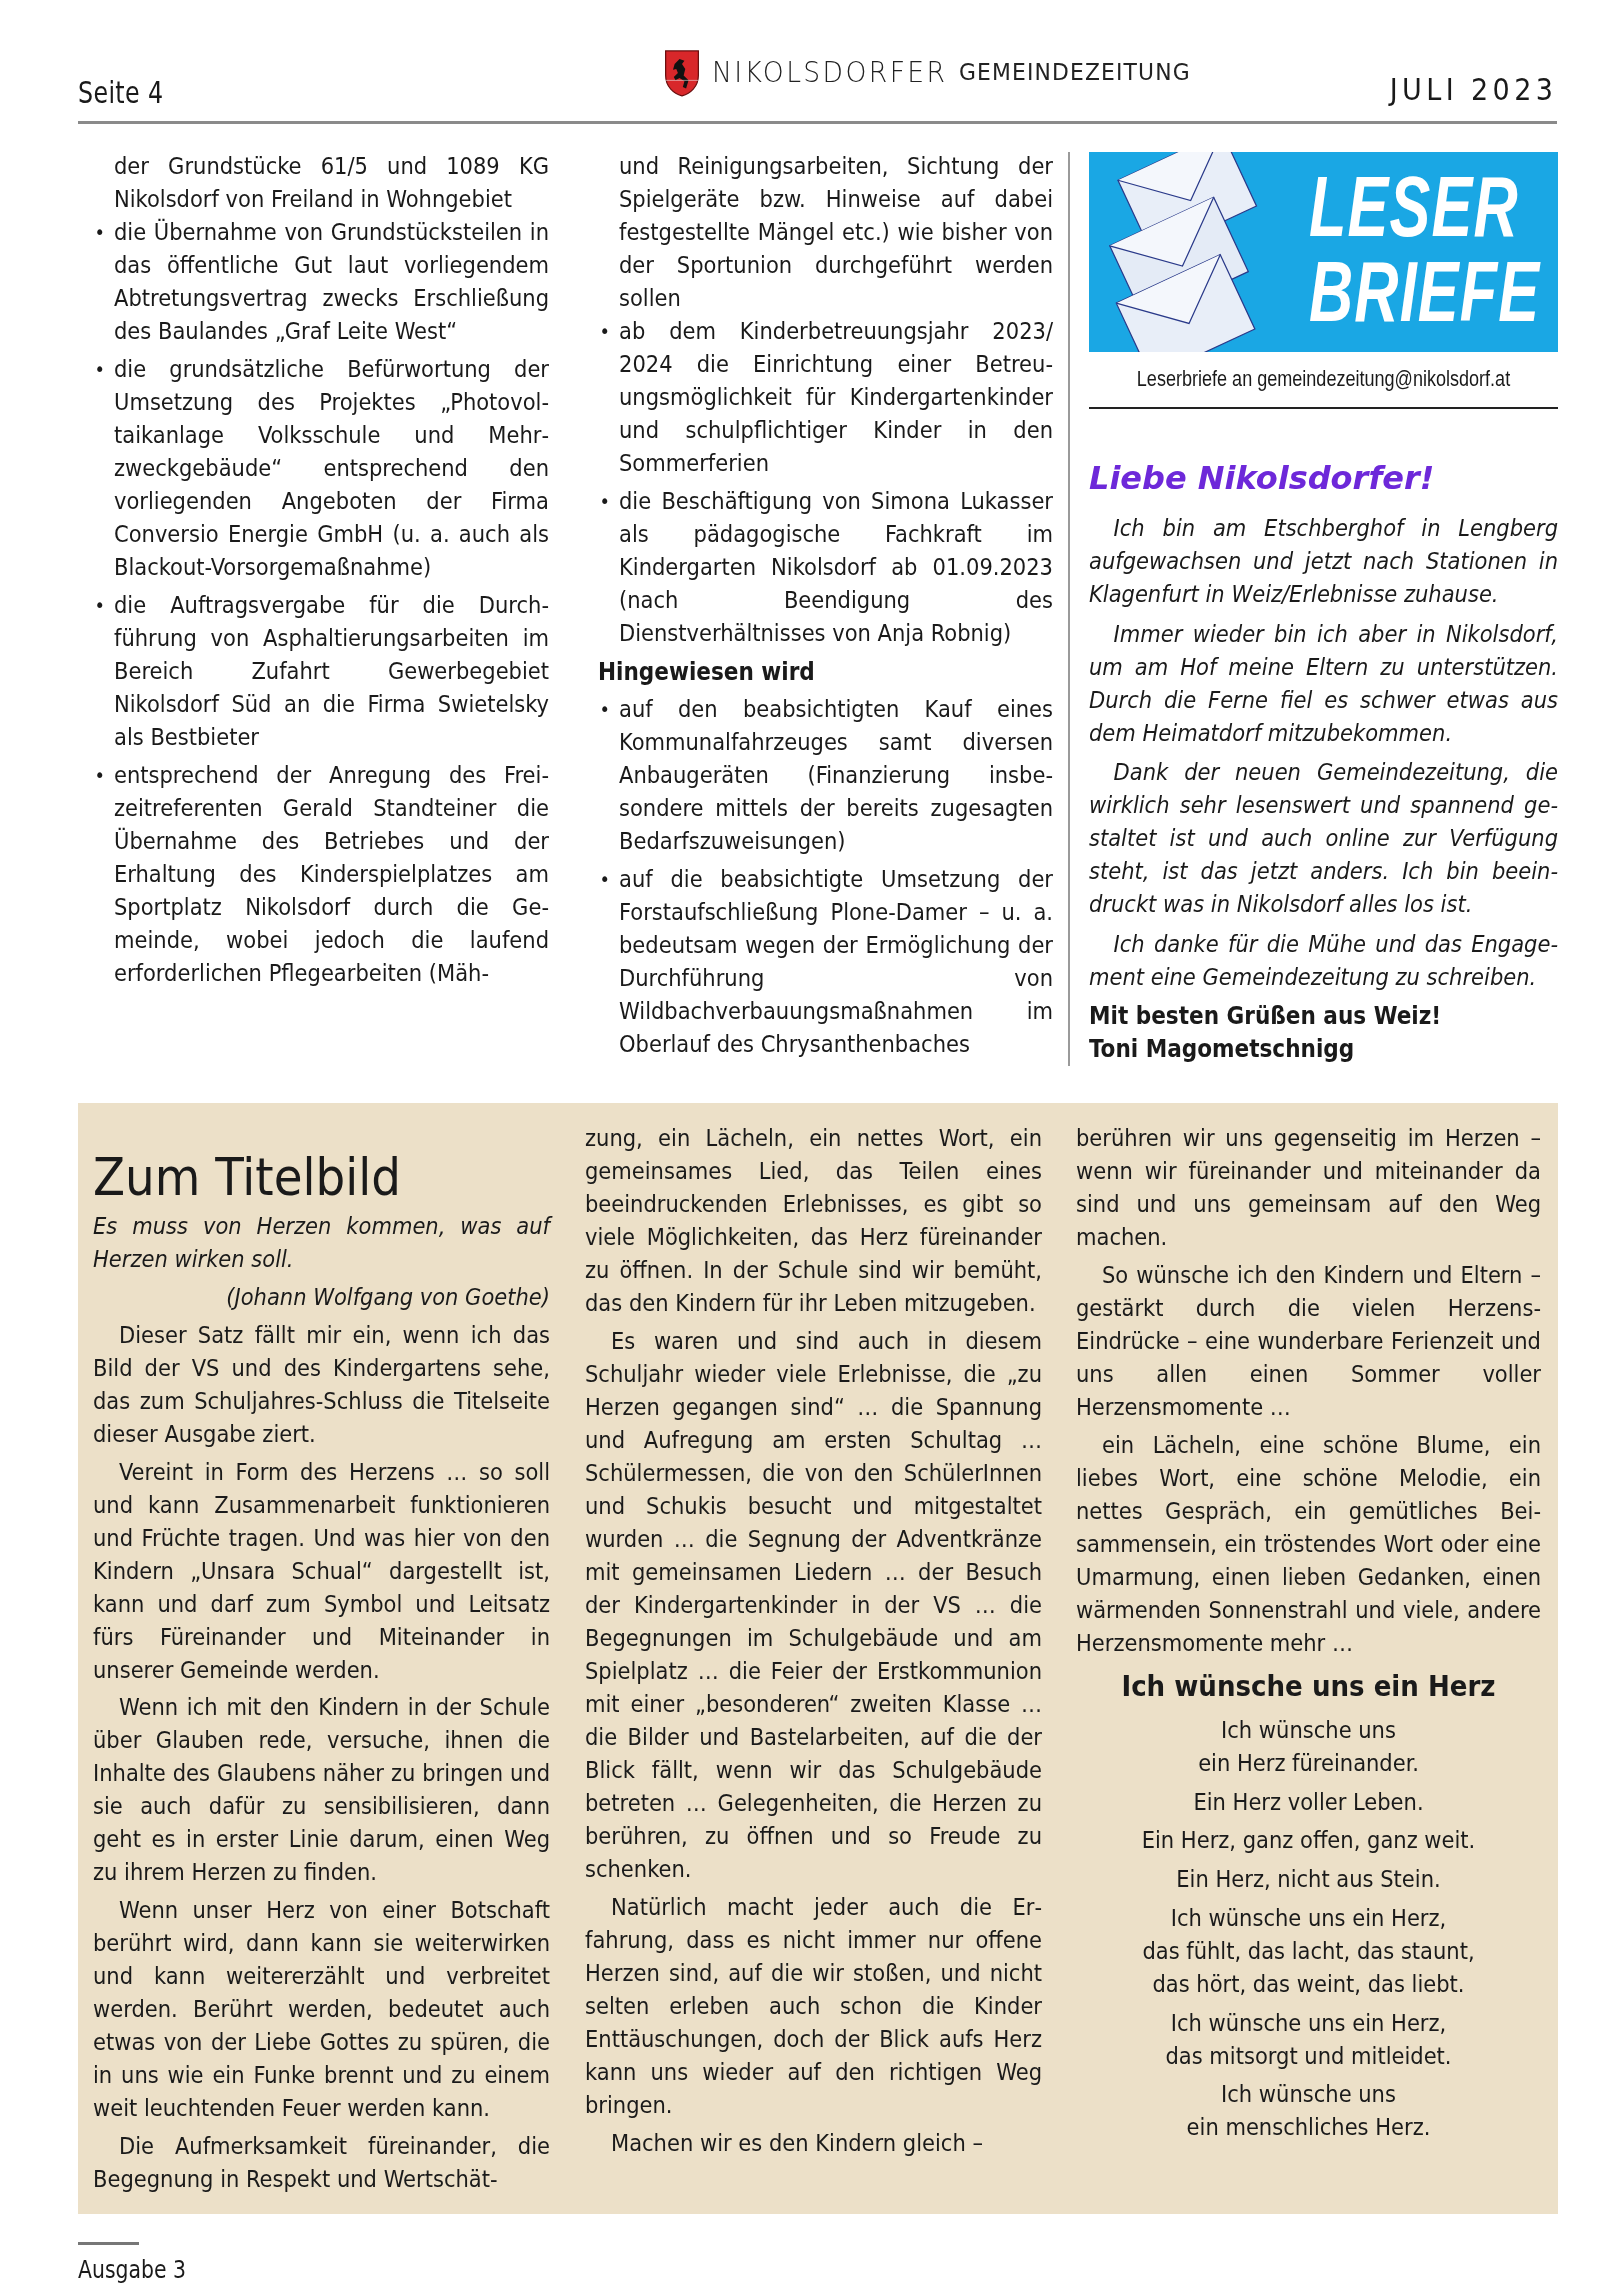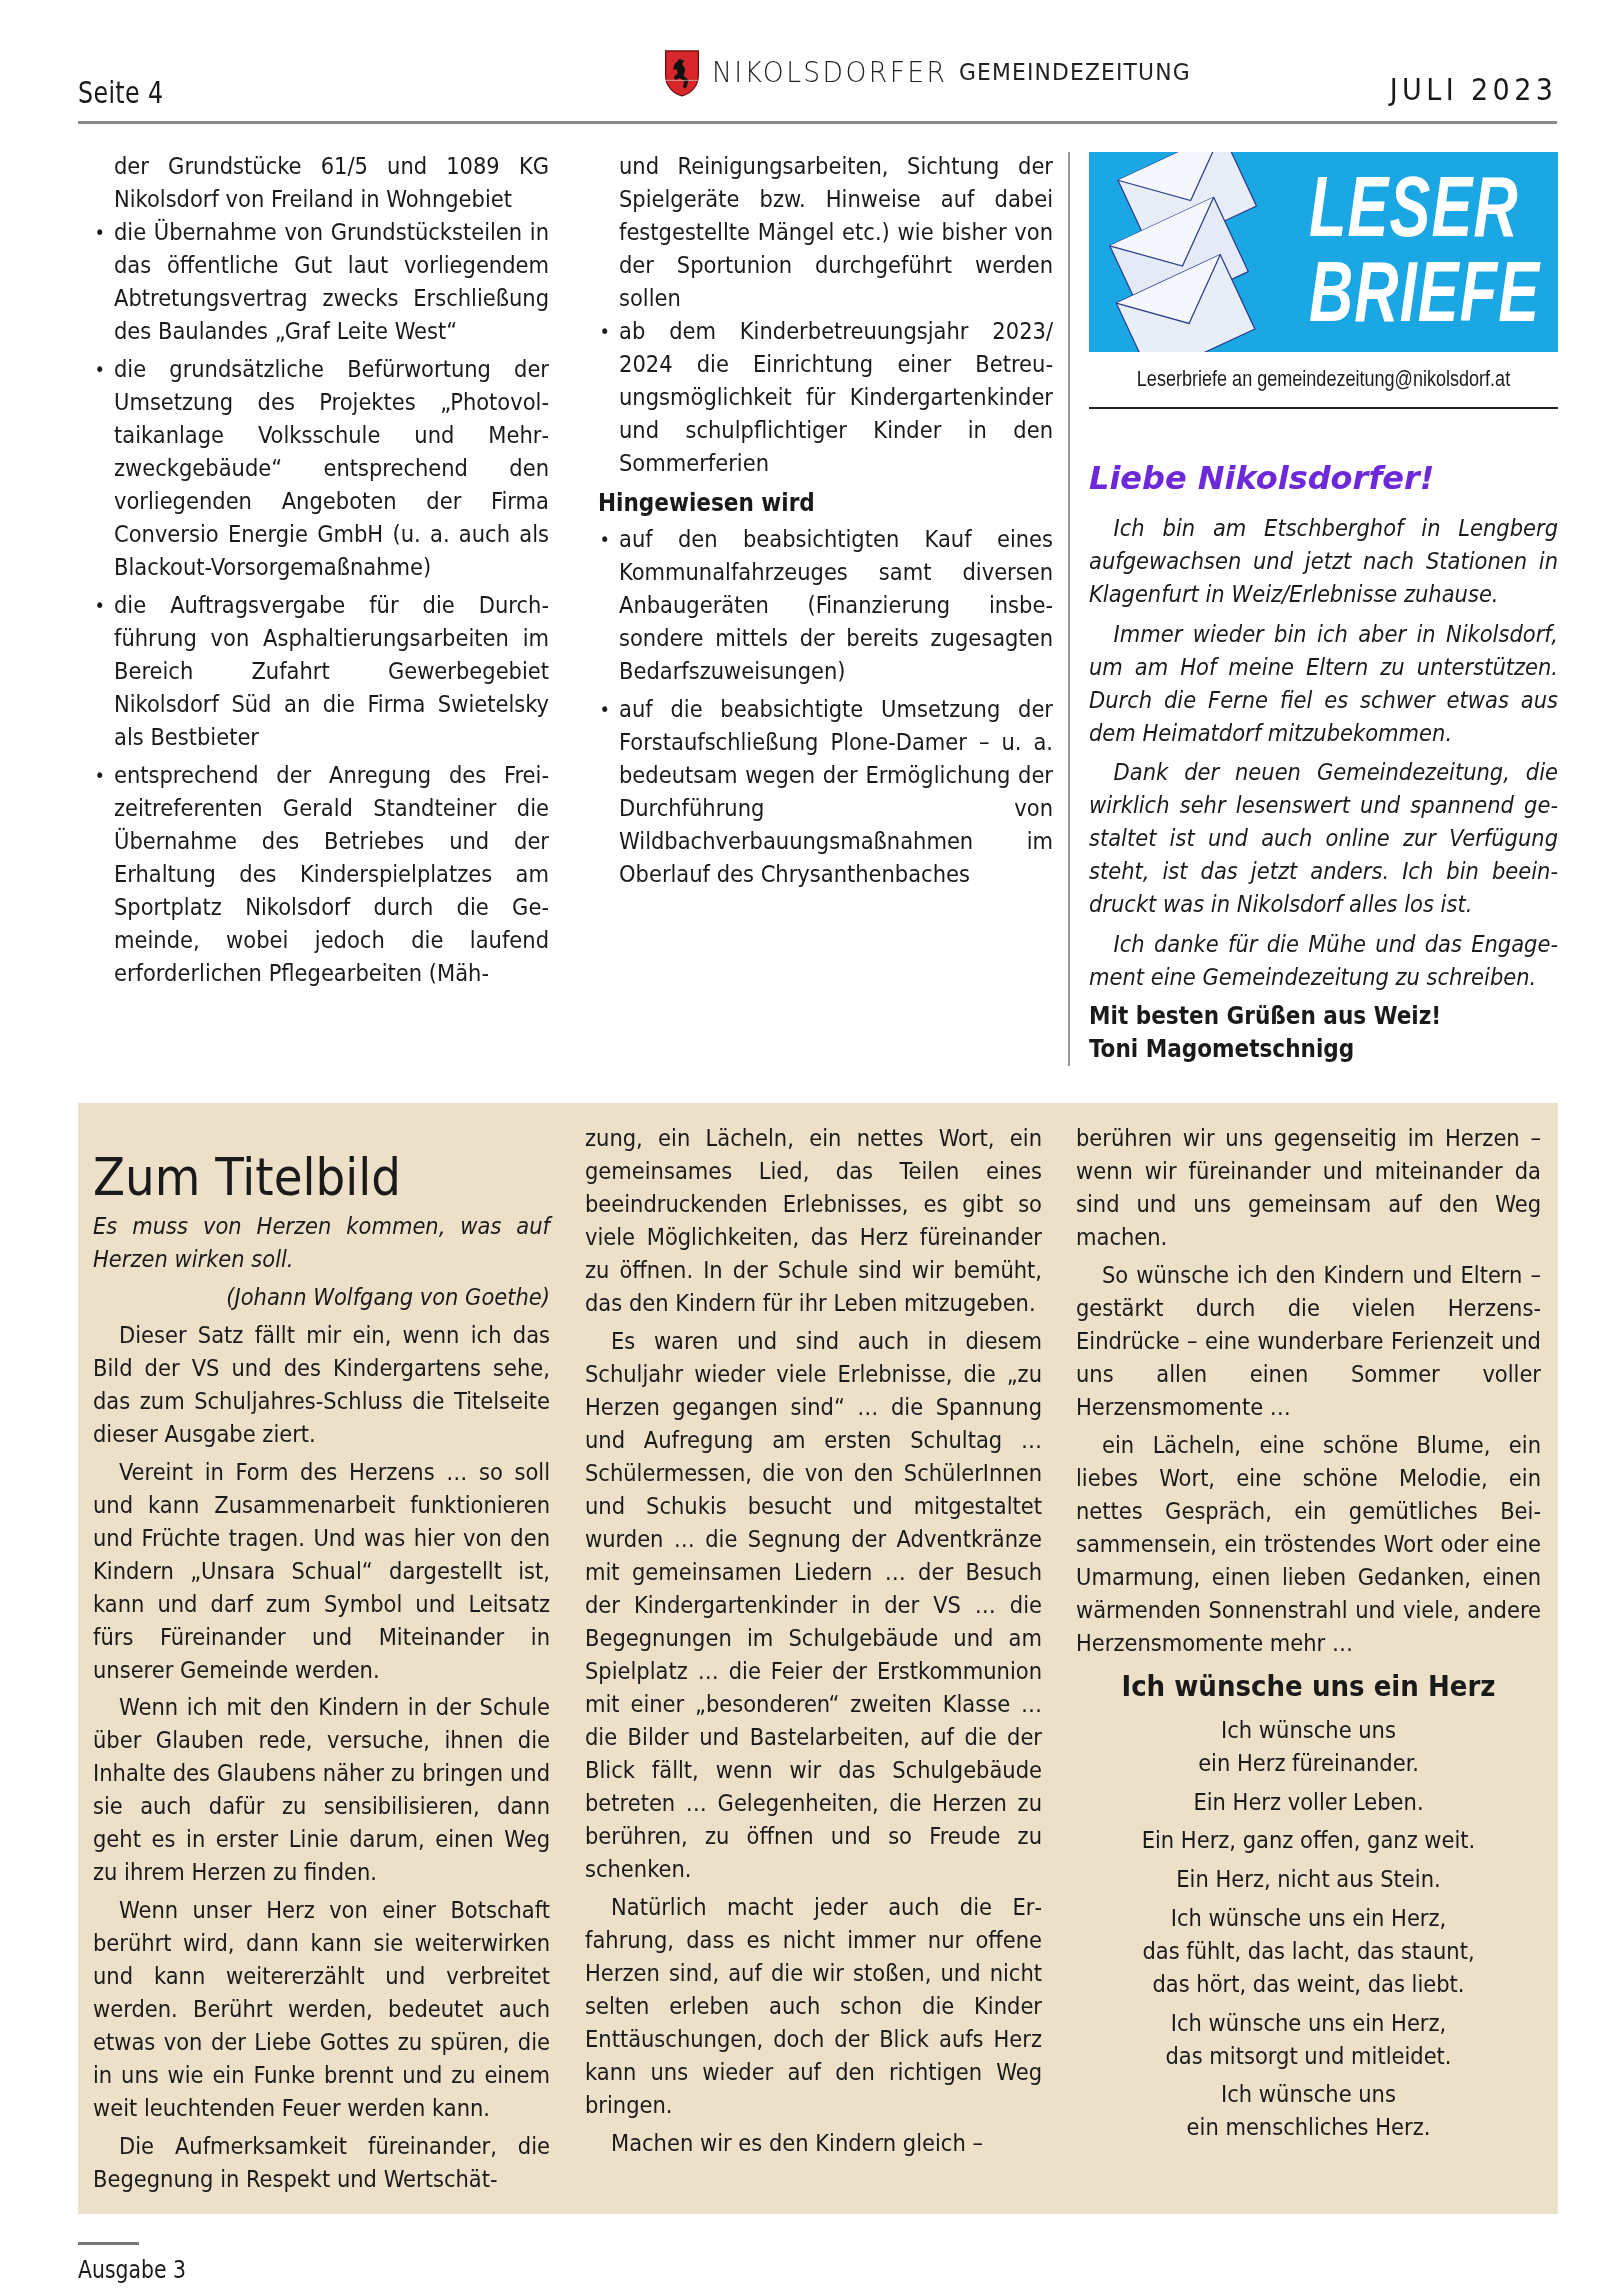--- a/index.html
+++ b/index.html
@@ -87,20 +87,21 @@
       <li>die grundsätzliche Befürwortung der Umsetzung des Projektes „Photovol­taikanlage Volksschule und Mehr­zweckgebäude“ entsprechend den vorliegenden Angeboten der Firma Conversio Energie GmbH (u. a. auch als Blackout-Vorsorgemaßnahme)</li>
       <li>die Auftragsvergabe für die Durch­führung von Asphaltierungsarbeiten im Bereich Zufahrt Gewerbegebiet Nikolsdorf Süd an die Firma Swie­telsky als Bestbieter</li>
       <li>entsprechend der Anregung des Frei­zeitreferenten Gerald Standteiner die Übernahme des Betriebes und der Erhaltung des Kinderspielplatzes am Sportplatz Nikolsdorf durch die Ge­meinde, wobei jedoch die laufend erforderlichen Pflegearbeiten (Mäh-</li>
     </ul>
   </div>
 
   <div class="col txt" style="left:598px; top:150px; width:455px;">
     <p class="cont">und Reinigungsarbeiten, Sichtung der Spielgeräte bzw. Hinweise auf dabei festgestellte Mängel etc.) wie bisher von der Sportunion durchge­führt werden sollen</p>
     <ul class="bul">
       <li>ab dem Kinderbetreuungsjahr 2023/ 2024 die Einrichtung einer Betreu­ungsmöglichkeit für Kindergartenkin­der und schulpflichtiger Kinder in den Sommerferien</li>
+      <li>die Beschäftigung von Simona Lukasser als pädagogische Fach­kraft im Kindergarten Nikolsdorf ab 01.09.2023 (nach Beendigung des Dienstverhältnisses von Anja Robnig)</li>
     </ul>
     <div class="subhead">Hingewiesen wird</div>
     <ul class="bul">
       <li>auf den beabsichtigten Kauf eines Kommunalfahrzeuges samt diversen Anbaugeräten (Finanzierung insbe­sondere mittels der bereits zugesag­ten Bedarfszuweisungen)</li>
       <li>auf die beabsichtigte Umsetzung der Forstaufschließung Plone-Da­mer – u. a. bedeutsam wegen der Ermöglichung der Durchführung von Wildbachverbauungsmaßnahmen im Oberlauf des Chrysanthenbaches</li>
     </ul>
   </div>
 
   <div class="vdiv"></div>
 

